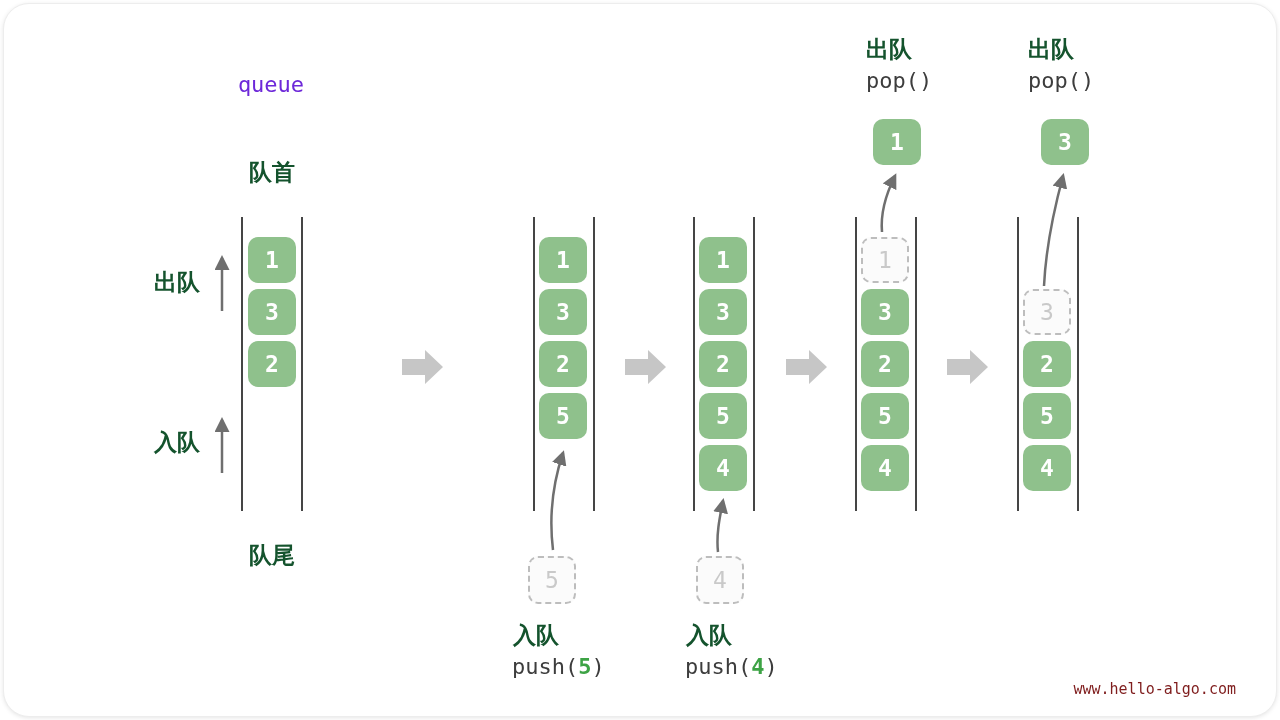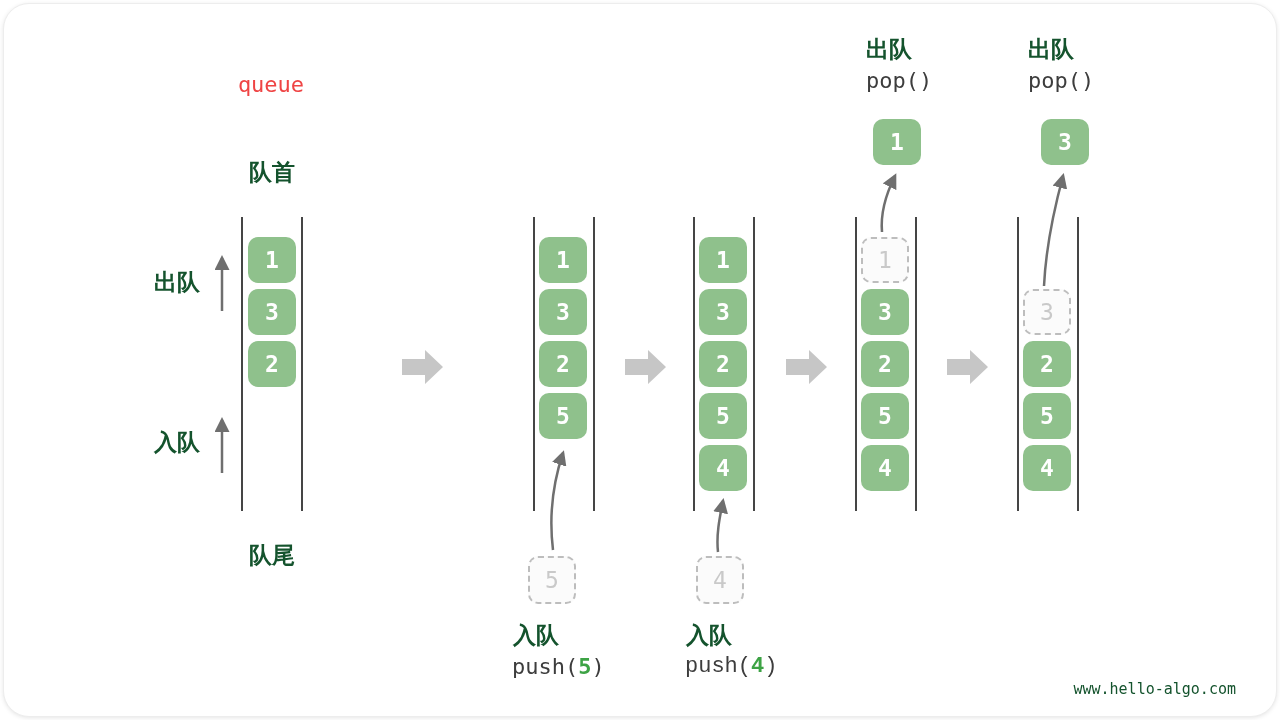--- a/index.html
+++ b/index.html
@@ -15,21 +15,21 @@
 
   .abs { position:absolute; }
 
   .title-zh {
     width:130px; text-align:center;
     font-size:27px; font-weight:bold; color:#3da345;
   }
   .title-en {
     width:130px; text-align:center;
     font-family:"DejaVu Sans Mono",monospace;
-    font-size:22px; color:#ef4444;
+    font-size:22px; color:#6d28d9;
   }
 
   .cn-label { font-size:23px; font-weight:bold; color:#14532d; }
   .cn-label.centered { width:120px; text-align:center; }
 
   .mono { font-family:"DejaVu Sans Mono",monospace; font-size:22px; color:#3d3d3d; }
   .mono .arg { color:#3da345; font-weight:bold; }
 
   .rail {
     position:absolute; width:1.5px; height:294px; top:213px;
@@ -45,21 +45,21 @@
   .cell.dashed {
     background:#fbfbfb; color:#c9c9c9; font-weight:normal;
     border:2px dashed #bdbdbd;
   }
   .cell.incoming { height:48px; }
 
   .arrow-overlay { position:absolute; left:0; top:0; pointer-events:none; }
 
   .watermark {
     position:absolute; top:676px; right:40px;
-    font-family:"DejaVu Sans Mono",monospace; font-size:15px; color:#14532d;
+    font-family:"DejaVu Sans Mono",monospace; font-size:15px; color:#7f1d1d;
   }
 </style>
 </head>
 <body>
 
 <div class="card">
 
   <div class="abs title-en" style="left:202px; top:68px;">queue</div>
 
   <div class="abs cn-label centered" style="left:208px; top:536px;">队尾</div>
@@ -91,21 +91,21 @@
   <div>
     <div class="rail" style="left:689px;"></div>
     <div class="rail" style="left:749px;"></div>
     <div class="cell" style="left:695px; top:233px;">1</div>
     <div class="cell" style="left:695px; top:285px;">3</div>
     <div class="cell" style="left:695px; top:337px;">2</div>
     <div class="cell" style="left:695px; top:389px;">5</div>
     <div class="cell" style="left:695px; top:441px;">4</div>
     <div class="cell dashed incoming" style="left:692px; top:552px;">4</div>
     <div class="abs cn-label" style="left:682px; top:616px;">入队</div>
-    <div class="abs mono" style="left:681px; top:650px;font-family:Liberation Mono, monospace;"><span>push(</span><span class="arg">4</span><span>)</span></div>
+    <div class="abs mono" style="left:681px; top:650px;"><span>push(</span><span class="arg">4</span><span>)</span></div>
   </div>
 
   <div>
     <div class="abs cn-label" style="left:862px; top:30px;">出队</div>
     <div class="abs mono" style="left:862px; top:64px;">pop()</div>
     <div class="cell" style="left:869px; top:115px;">1</div>
     <div class="rail" style="left:851px;"></div>
     <div class="rail" style="left:911px;"></div>
     <div class="cell dashed" style="left:857px; top:233px;">1</div>
     <div class="cell" style="left:857px; top:285px;">3</div>

